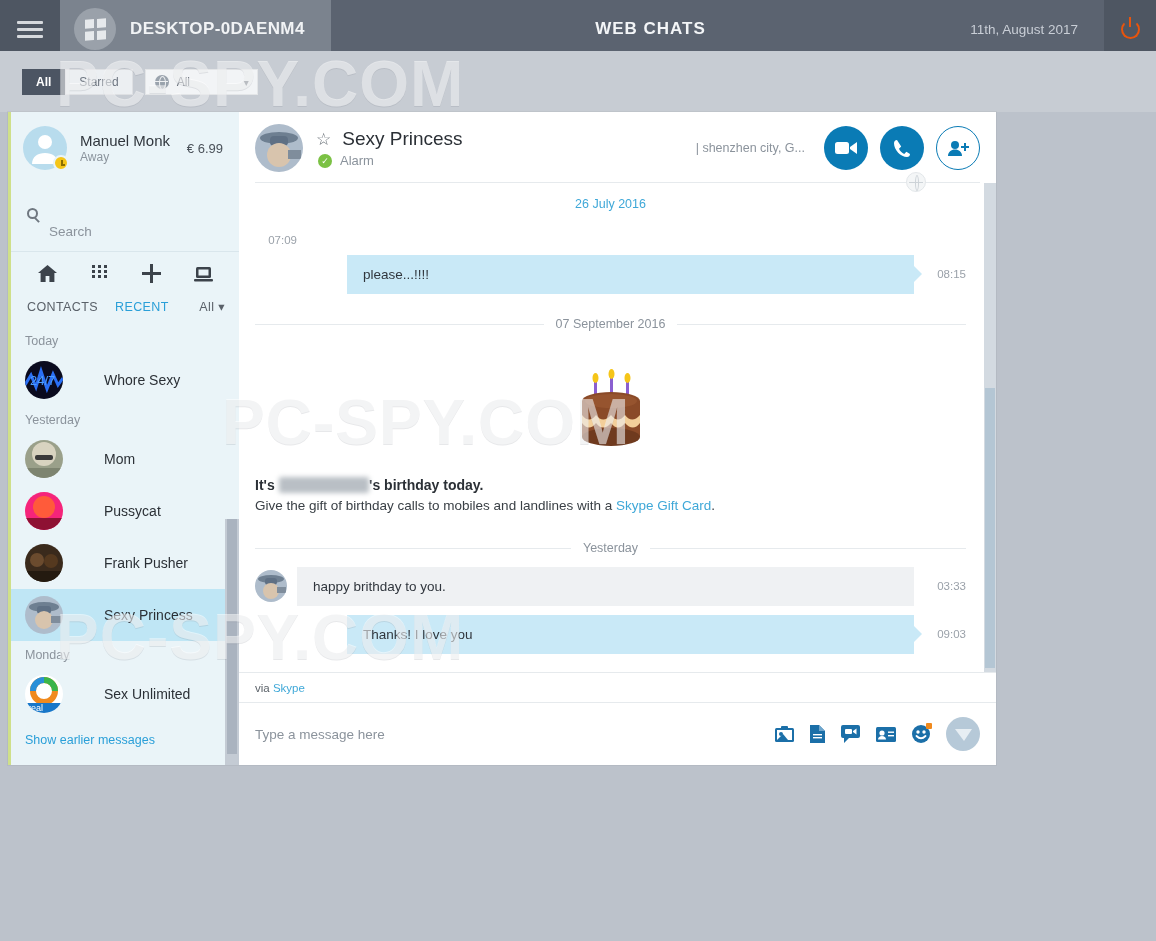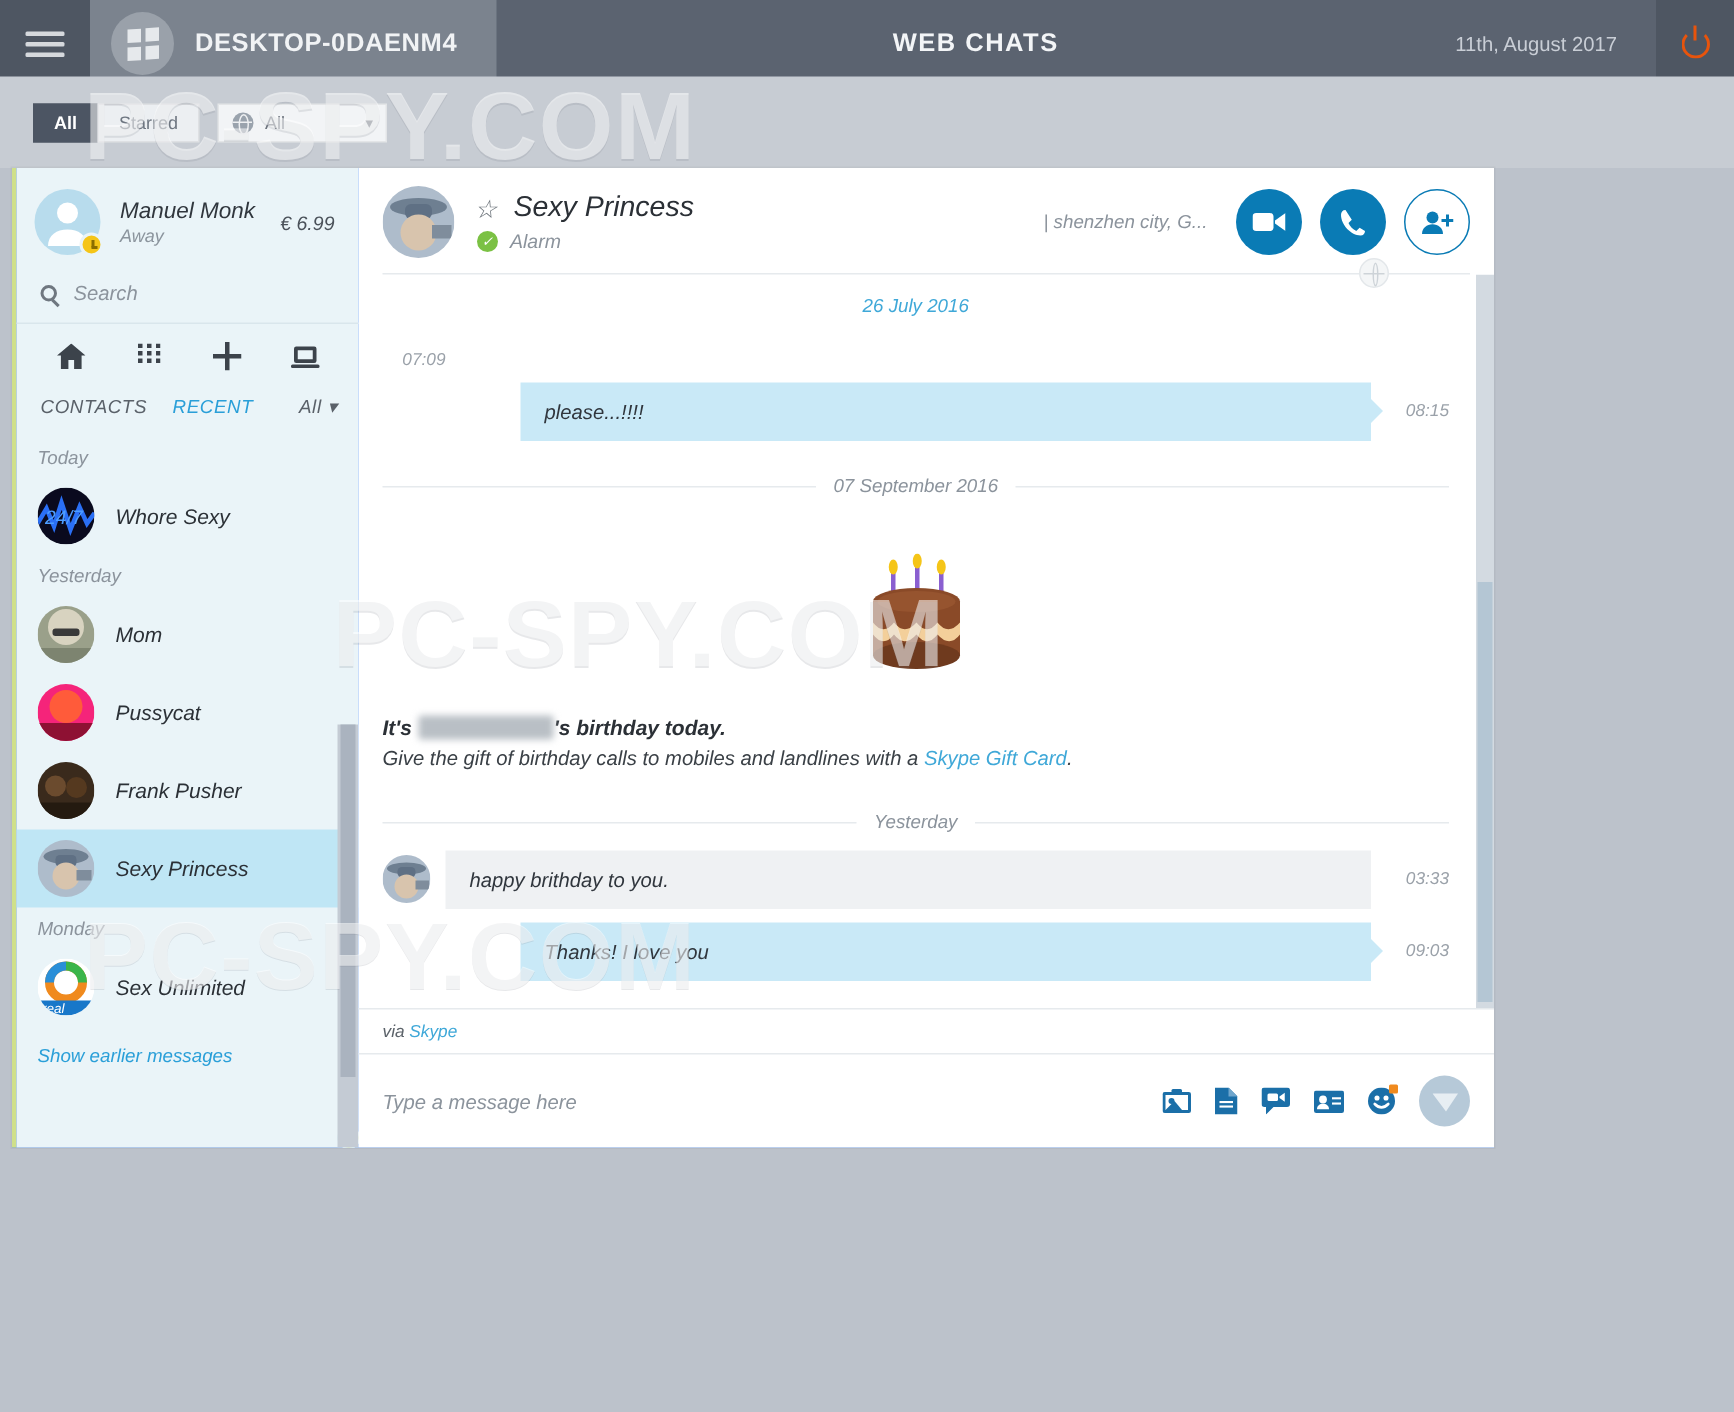--- a/index.html
+++ b/index.html
@@ -91,24 +91,23 @@
     pointer-events: none; user-select: none; z-index: 40;
     text-shadow: 0 1px 0 rgba(120,128,140,0.18);
   }
   .wm1 { left: 56px; top: 47px; }
   .wm2 { left: 222px; top: 385px; }
   .wm3 { left: 56px; top: 600px; }
 
   
   .app {
     position: absolute; left: 8px; top: 112px; width: 988px; height: 653px;
-    background: #3b82f6; display: flex; z-index: 10;
+    background: #f9a8d4; display: flex; z-index: 10;
     box-shadow: 0 0 0 1px rgba(0,0,0,0.04);
     border-left: 3px solid #cfe08a;
-    font-style: italic;
   }
 
   
   .sidebar {
     width: 228px; background: #eaf4f8; display: flex; flex-direction: column;
     position: relative; flex: none;
   }
   .profile { display: flex; align-items: center; padding: 14px 12px 12px 12px; gap: 13px; }
   .avatar-wrap { position: relative; flex: none; }
   .avatar {
@@ -129,21 +128,21 @@
   .badge.online::after { content:"✓"; font-size: 9px; color:#fff; line-height:1; }
   .prof-name { font-size: 15px; color: #30363d; }
   .prof-status { font-size: 12px; color: #8b949d; margin-top: 1px; }
   .prof-credit { margin-left: auto; font-size: 13px; color: #4a5159; padding-right: 4px; white-space: nowrap; }
 
   .search-row { display: flex; align-items: center; gap: 11px; padding: 6px 14px 12px 16px; cursor: text; }
   .mag {
     width: 11px; height: 11px; border: 2px solid #6f7780; border-radius: 50%; position: relative; flex: none;
   }
   .mag::after { content:""; position:absolute; right:-4px; bottom:-4px; width:6px; height:2px; background:#6f7780; transform: rotate(45deg); }
-  .search-ph { font-size: 13.5px; color: #8b939c; }
+  .search-ph { font-size: 13.5px; color: #8b939c; margin-top: 36px; }
 
   .icon-row {
     display: flex; align-items: center; justify-content: space-around;
     padding: 9px 10px 8px 10px; border-top: 1px solid #d9e6ec;
   }
   .ico-btn { cursor: pointer; display:flex; align-items:center; justify-content:center; width: 34px; height: 24px; }
 
   .tabs-row {
     display: flex; align-items: center; padding: 6px 14px 9px 16px; gap: 17px;
     font-size: 12.5px; letter-spacing: 0.4px;
@@ -154,21 +153,21 @@
 
   .conv-list { flex: 1; overflow: hidden; position: relative; padding-top: 4px; }
   .sep-label { font-size: 12.5px; color: #8b939c; padding: 7px 0 6px 14px; }
   .conv {
     display: flex; align-items: center; gap: 14px; padding: 7px 10px 7px 14px; cursor: pointer;
   }
   .conv.selected { background: #bfe6f5; }
   .conv-av { width: 38px; height: 38px; border-radius: 50%; overflow: hidden; position: relative; flex: none; }
   .conv .badge { border-color: #eaf4f8; width: 15px; height: 15px; right:-1px; bottom:-1px; }
   .conv.selected .badge { border-color: #bfe6f5; }
-  .conv-name { font-size: 14px; color: #2b3036; }
+  .conv-name { font-size: 14px; color: #2b3036; margin-left: 27px; }
   .show-earlier { font-size: 12.5px; color: #2a9fd8; padding: 13px 0 0 14px; cursor: pointer; }
 
   .sb-scroll {
     position: absolute; right: 0; top: 196px; bottom: 0; width: 14px;
     background: #c4cbd4;
   }
   .sb-thumb { position: absolute; left: 2px; top: 0; width: 10px; height: 235px; background: #aab3bf; }
 
   
   .chat { flex: 1; display: flex; flex-direction: column; position: relative; min-width: 0; background: #fff; }

